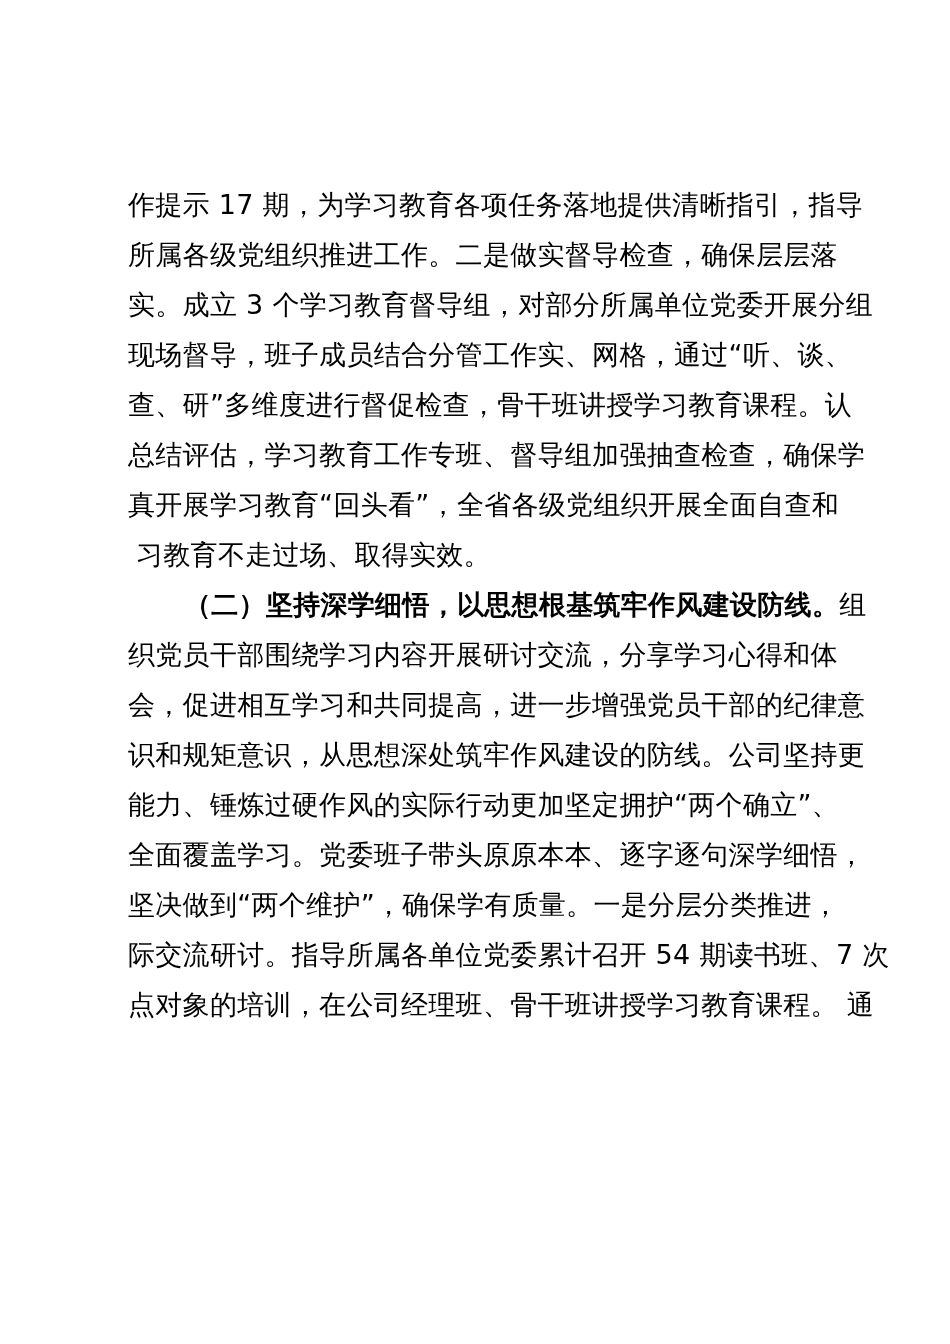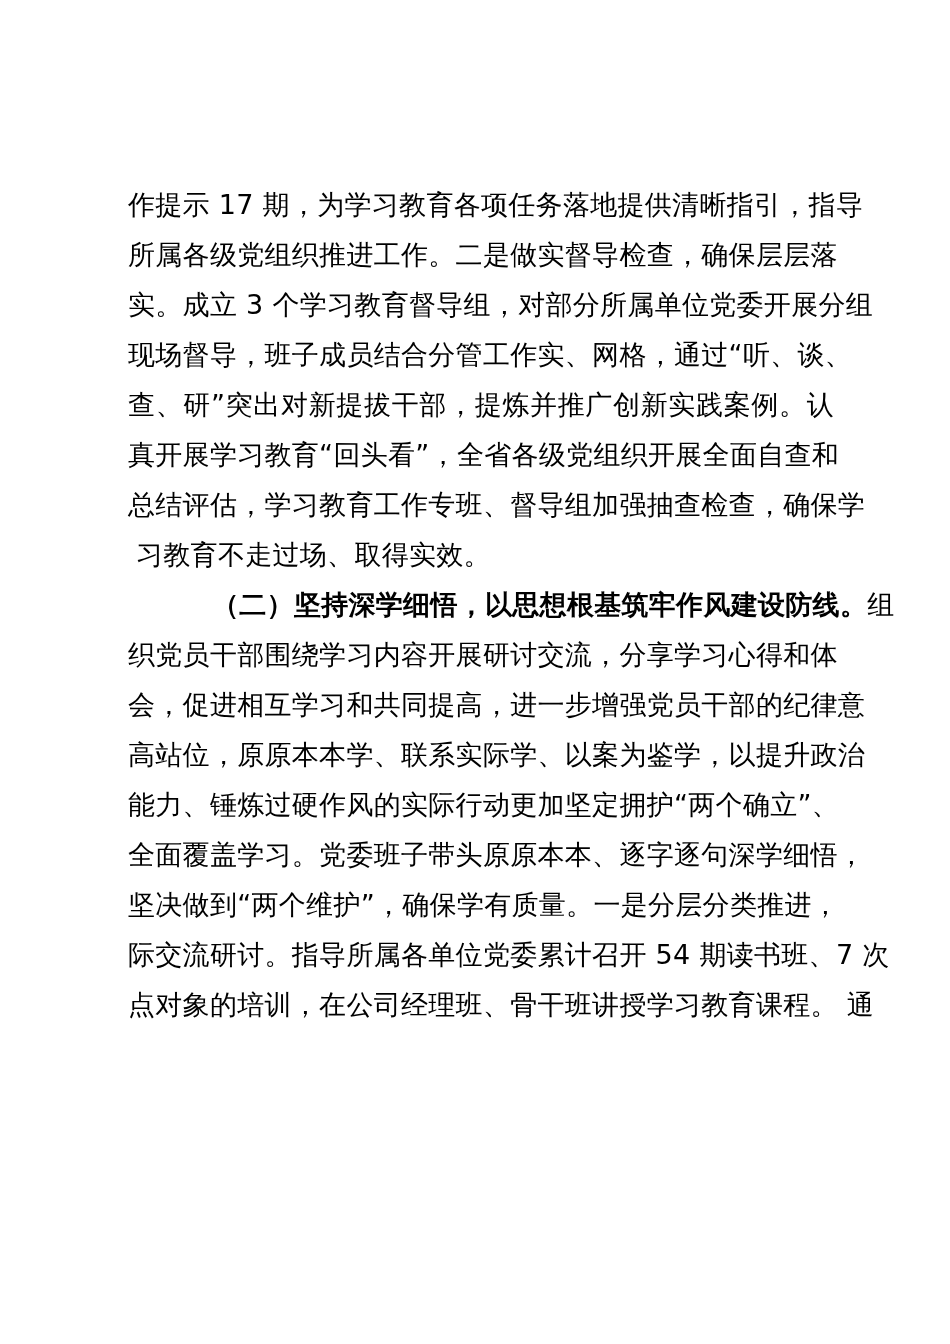--- a/index.html
+++ b/index.html
@@ -41,45 +41,44 @@
     }
     .line.last {
       text-align-last: left;
       margin-left: 8px;
     }
     .line.indent {
       padding-left: 56px;
     }
     .heading-bold {
       font-weight: bold;
-      margin-left: 28px;
     }
   </style>
 </head>
 <body>
 
 <div class="page">
   <div class="content">
 
     <div>
       <div class="line">作提示 17 期，为学习教育各项任务落地提供清晰指引，指导</div>
       <div class="line">所属各级党组织推进工作。二是做实督导检查，确保层层落</div>
       <div class="line">实。成立 3 个学习教育督导组，对部分所属单位党委开展分组</div>
       <div class="line">现场督导，班子成员结合分管工作实、网格，通过“听、谈、</div>
-      <div class="line">查、研”突出对新提拔干部，提炼并推广创新实践案例。认</div>
+      <div class="line">查、研”多维度进行督促检查，骨干班讲授学习教育课程。认</div>
+      <div class="line">总结评估，学习教育工作专班、督导组加强抽查检查，确保学</div>
       <div class="line">真开展学习教育“回头看”，全省各级党组织开展全面自查和</div>
-      <div class="line">总结评估，学习教育工作专班、督导组加强抽查检查，确保学</div>
       <div class="line last">习教育不走过场、取得实效。</div>
     </div>
 
     <div>
       <div class="line indent"><span class="heading-bold">（二）坚持深学细悟，以思想根基筑牢作风建设防线。</span><span>组</span></div>
       <div class="line">织党员干部围绕学习内容开展研讨交流，分享学习心得和体</div>
       <div class="line">会，促进相互学习和共同提高，进一步增强党员干部的纪律意</div>
-      <div class="line">高站位，原原本本学、联系实际学、以案为鉴学，以提升政治</div>
+      <div class="line">识和规矩意识，从思想深处筑牢作风建设的防线。公司坚持更</div>
       <div class="line">能力、锤炼过硬作风的实际行动更加坚定拥护“两个确立”、</div>
       <div class="line">全面覆盖学习。党委班子带头原原本本、逐字逐句深学细悟，</div>
       <div class="line">坚决做到“两个维护”，确保学有质量。一是分层分类推进，</div>
       <div class="line">际交流研讨。指导所属各单位党委累计召开 54 期读书班、7 次</div>
       <div class="line">点对象的培训，在公司经理班、骨干班讲授学习教育课程。 通</div>
     </div>
 
   </div>
 </div>
 

